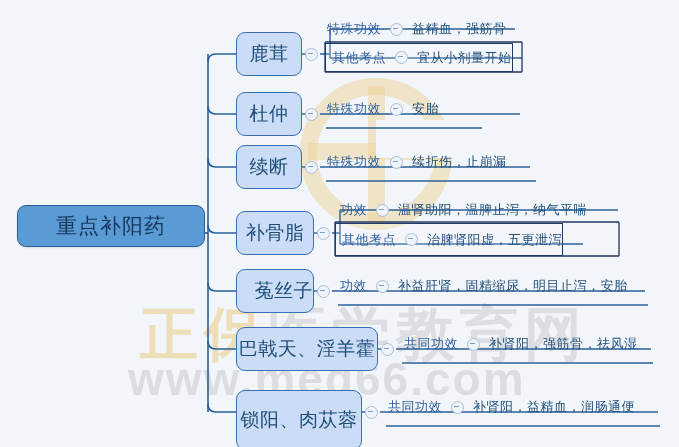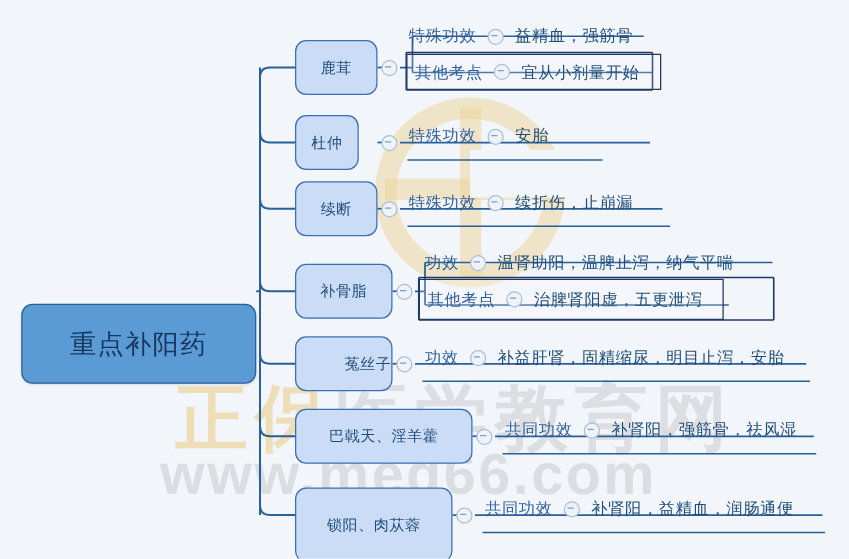--- a/index.html
+++ b/index.html
@@ -111,21 +111,21 @@
     border: 1.5px solid #2a6099;
     color: #17365d;
     font-size: 21px;
     letter-spacing: 1px;
     box-shadow: 0 1px 2px rgba(0,0,0,0.10);
   }
   .branch-node {
     background: #cadcf6;
     border: 1.5px solid #3b6fb5;
     color: #1f4e79;
-    font-size: 12px;
+    font-size: 19px;
     letter-spacing: 0.5px;
   }
 
   
   .leaf-row {
     position: absolute;
     z-index: 3;
     display: flex;
     align-items: center;
     height: 24px;
@@ -160,21 +160,21 @@
     left: 2px;
     top: 4px;
     width: 5px;
     height: 1px;
     background: #7f9ec2;
   }
   .selected-box {
     border: 1.4px solid #1f3864;
     background: rgba(255,255,255,0.18);
     padding-left: 6px;
-    padding-right: 16px;
+    padding-right: 0;
   }
 </style>
 </head>
 <body>
 
 <div id="canvas">
 
   <div id="watermark">
     <div class="wm-logo"></div>
     <div class="wm-logo-bar-h"></div>
@@ -229,28 +229,28 @@
     </g>
     <g fill="none" stroke="#2a6099" stroke-width="1.3">
       <path d="M326,128 L482,128"></path>
       <path d="M326,181 L536,181"></path>
       <path d="M338,305 L648,305"></path>
       <path d="M402,363 L653,363"></path>
       <path d="M386,426 L660,426"></path>
     </g>
   </svg>
 
-  <div class="node root-node" style="left:17px; top:205px; width:188px; height:64px;margin-top:38px;">
+  <div class="node root-node" style="left:17px; top:205px; width:188px; height:42px;">
     <span>重点补阳药</span>
   </div>
 
   <div class="node branch-node" style="left:236px; top:32px; width:66px; height:44px;">
     <span>鹿茸</span>
   </div>
-  <div class="node branch-node" style="left:236px; top:92px; width:51px; height:44px;">
+  <div class="node branch-node" style="left:236px; top:92px; width:66px; height:44px;">
     <span>杜仲</span>
   </div>
   <div class="node branch-node" style="left:236px; top:145px; width:66px; height:44px;">
     <span>续断</span>
   </div>
   <div class="node branch-node" style="left:236px; top:211px; width:78px; height:44px;">
     <span>补骨脂</span>
   </div>
   <div class="node branch-node" style="left:236px; top:269px; width:78px; height:44px;justify-content:flex-end;">
     <span>菟丝子</span>

